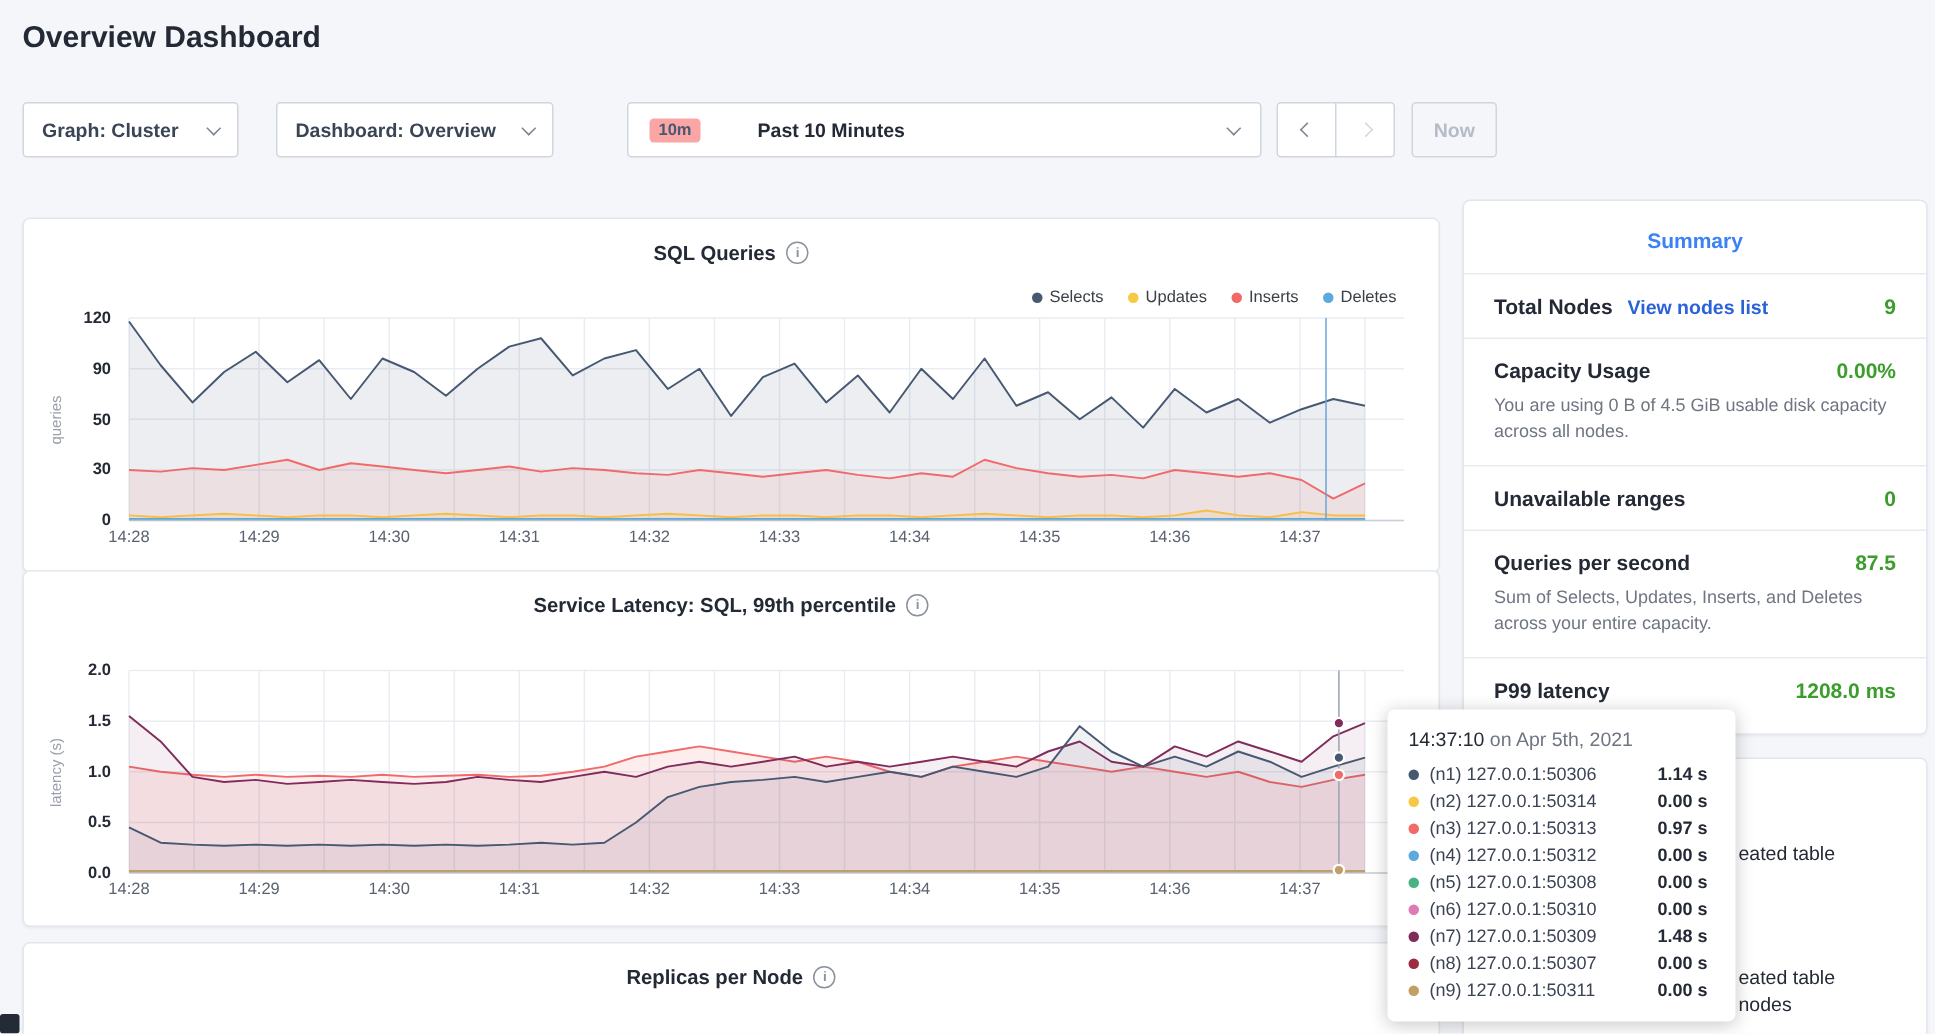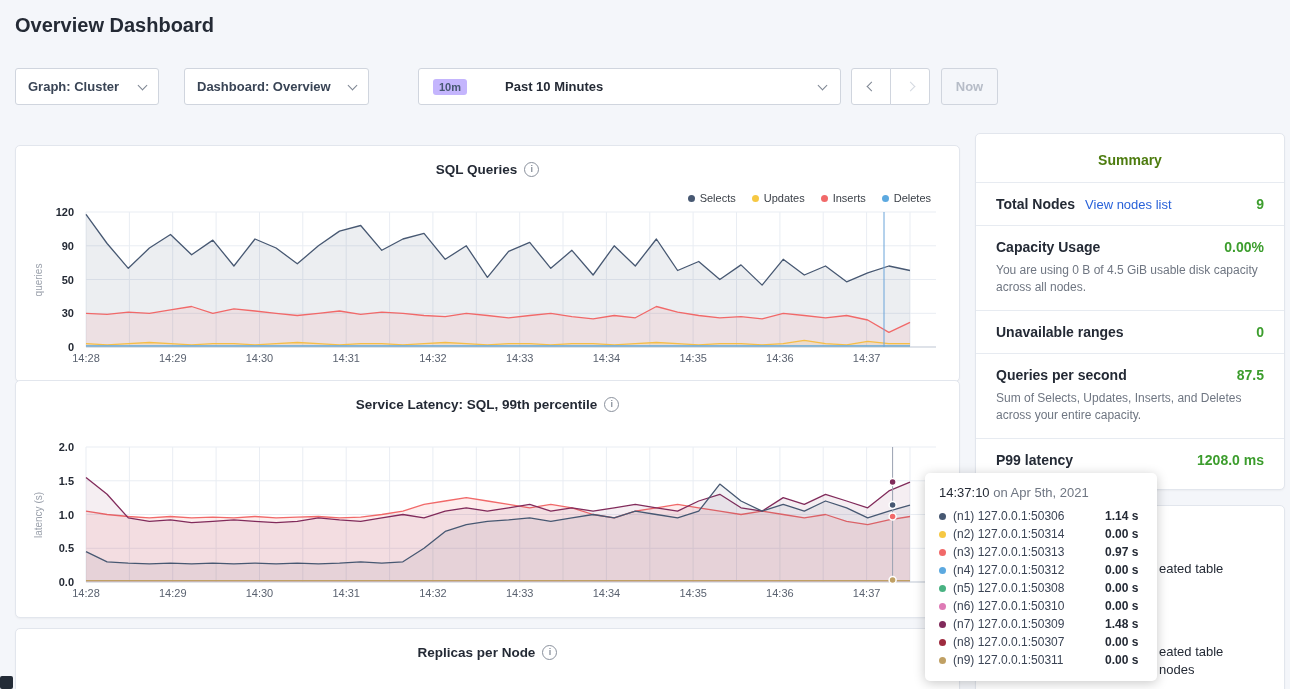--- a/index.html
+++ b/index.html
@@ -19,21 +19,21 @@
   .dd, .time-select, .pager-btn, .now-btn {
     position:absolute; top:68px; height:37px;
     background:#fff; border:1px solid #d0d5de; border-radius:3px;
     display:flex; align-items:center; font-size:13px; font-weight:700; color:#394455;
     cursor:pointer;
   }
   .dd { padding:0 12px; justify-content:space-between; }
   .dd-graph { left:15px; width:144px; }
   .dd-dashboard { left:184px; width:185px; }
   .time-select { left:418px; width:423px; padding:0 14px; }
-  .badge { background:#c4b5fd; color:#475872; font-size:11px; font-weight:700; border-radius:3px; padding:2px 6px; margin-right:10px; }
+  .badge { background:#fca5a5; color:#475872; font-size:11px; font-weight:700; border-radius:3px; padding:2px 6px; margin-right:10px; }
   .time-label { font-weight:700; color:#242a35;padding-left:28px; }
   .time-select .chev { margin-left:auto; }
   .chev { width:7px; height:7px; border-right:1.5px solid #7d8592; border-bottom:1.5px solid #7d8592; display:inline-block; transform:rotate(45deg); margin-top:-3px; }
   .chev.left  { transform:rotate(135deg); margin:0; }
   .chev.right { transform:rotate(-45deg); margin:0; }
   .pager-btn { width:40px; justify-content:center; }
   .pager-back { left:851px; border-radius:3px 0 0 3px; }
   .pager-fwd  { left:890px; border-radius:0 3px 3px 0; }
   .pager-fwd .chev { border-color:#d3d8e0; }
   .now-btn { left:941px; width:57px; justify-content:center; background:transparent; color:#b6bcc7; }
@@ -54,25 +54,25 @@
   .legend { position:absolute; right:28px; top:46px; display:flex; gap:16px; align-items:center; }
   .legend-item { display:flex; align-items:center; gap:5px; font-size:11px; color:#3b4048; cursor:pointer; }
   .legend-dot { width:7px; height:7px; border-radius:50%; display:inline-block; }
 
   .chart-area { position:absolute; inset:0; }
   .ytick  { position:absolute; left:0; width:58px; text-align:right; font-size:11px; font-weight:700; color:#242a35; }
   .xtick  { position:absolute; width:50px; text-align:center; font-size:11px; color:#5a6270; }
   .ylabel { position:absolute; left:22px; font-size:10px; color:#9aa0ab; white-space:nowrap; transform:translate(-50%,-50%) rotate(-90deg); }
 
   
-  .summary-title { padding:18px 0 14px; text-align:center; font-size:14px; font-weight:700; color:#4d7c0f; }
+  .summary-title { padding:18px 0 14px; text-align:center; font-size:14px; font-weight:700; color:#3b82f6; }
   .sum-row { padding:13px 20px; border-top:1px solid #e7ebf1; }
   .sum-line { display:flex; align-items:baseline; }
   .sum-label { font-size:14px; font-weight:700; color:#242a35; }
-  .sum-link  { font-size:13px; font-weight:400; color:#2962d9; margin-left:10px; cursor:pointer; }
+  .sum-link  { font-size:13px; font-weight:700; color:#2962d9; margin-left:10px; cursor:pointer; }
   .sum-value { margin-left:auto; font-size:14px; font-weight:700; color:#3c9d2d; }
   .sum-desc  { margin-top:7px; font-size:12px; color:#6f7682; line-height:1.45; max-width:270px; }
 
   
   .event-frag { position:absolute; font-size:13px; color:#242a35; white-space:nowrap; }
 
   
   .chart-tooltip {
     position:absolute; left:925px; top:473px; width:232px; z-index:20;
     background:#fff; border-radius:5px; box-shadow:0 2px 12px rgba(0,0,0,0.22);

